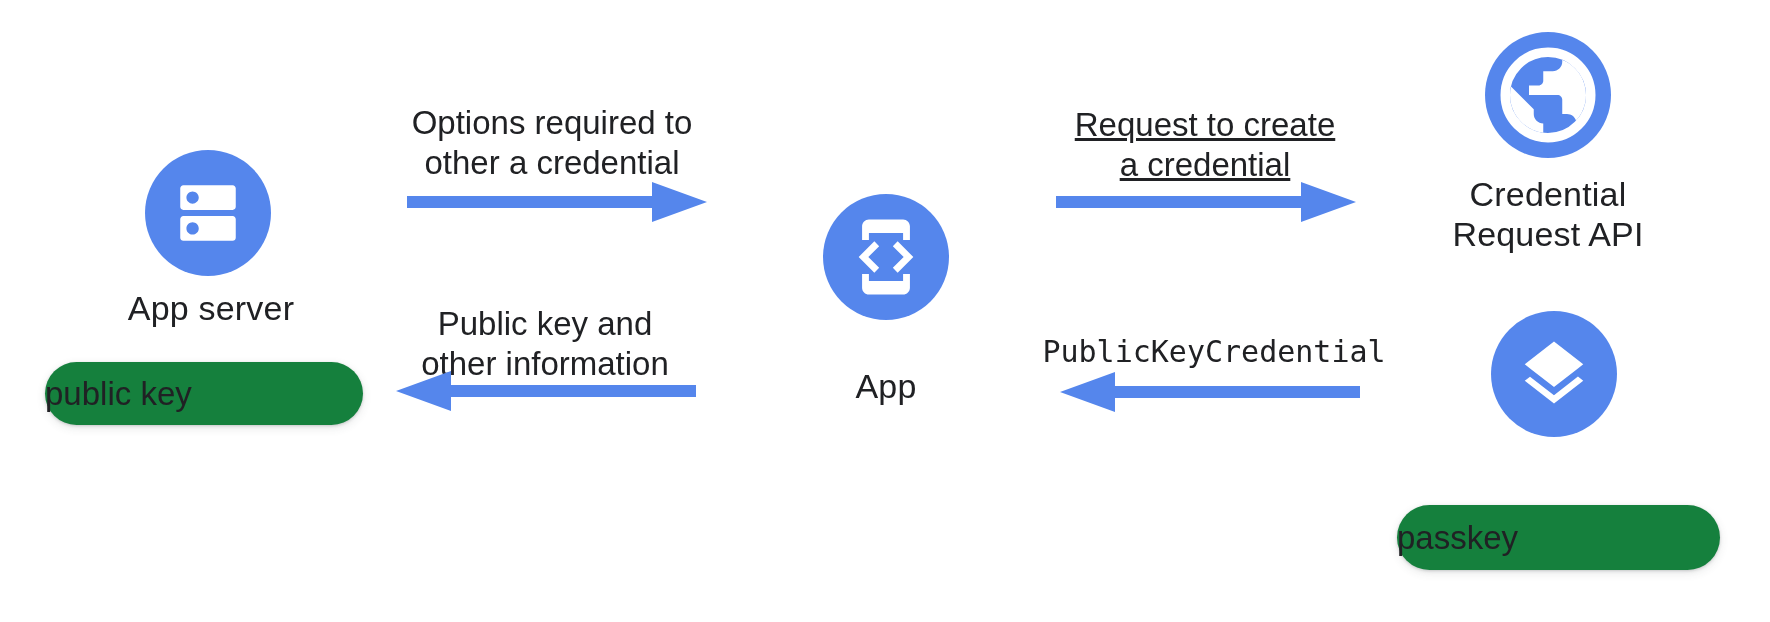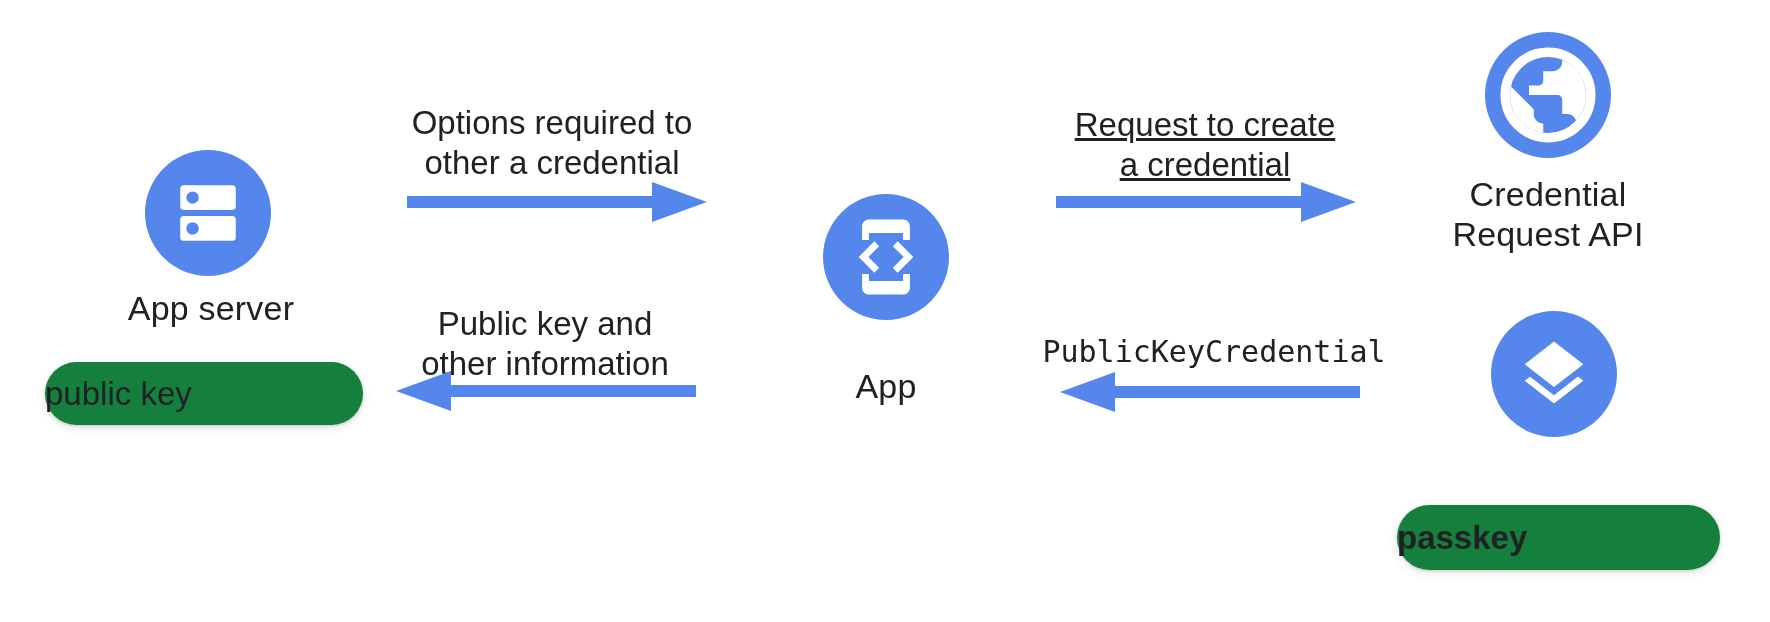--- a/index.html
+++ b/index.html
@@ -66,21 +66,21 @@
       <path fill="#ffffff" d="M17.9 17.39c-.26-.81-1-1.39-1.9-1.39h-1v-3c0-.55-.45-1-1-1H8v-2h2c.55 0 1-.45 1-1V7h2c1.1 0 2-.9 2-2v-.41c2.93 1.19 5 4.06 5 7.41 0 2.08-.8 3.97-2.1 5.39z"></path>
     </svg>
   </div>
   <div class="abs node-label" style="left:1438px;top:174px;width:220px;">Credential Request API</div>
 
   <div class="abs node-circle" style="left:1491px;top:311px;">
     <svg width="78" height="78" viewBox="0 0 24 24">
       <path fill="#ffffff" d="M11.99 18.54l-7.37-5.73L3 14.07l9 7 9-7-1.63-1.27-7.38 5.74zM12 16l7.36-5.73L21 9l-9-7-9 7 1.63 1.27L12 16z"></path>
     </svg>
   </div>
-  <div class="abs pill" style="left:1397px;top:505px;width:323px;height:65px;font-weight:bold;">
+  <div class="abs pill" style="left:1397px;top:505px;width:323px;height:65px;">
     <span>passkey</span>
   </div>
 
   <div class="abs flow-label" style="left:402px;top:103px;width:300px;">Options required to other a credential</div>
   <svg class="abs arrow" style="left:407px;top:182px;" width="300" height="40" viewBox="0 0 300 40">
     <rect class="fill" x="0" y="14" width="248" height="12"></rect>
     <polygon class="fill" points="245,0 300,20 245,40"></polygon>
   </svg>
 
   <div class="abs flow-label" style="left:415px;top:304px;width:260px;">Public key and other information</div>

